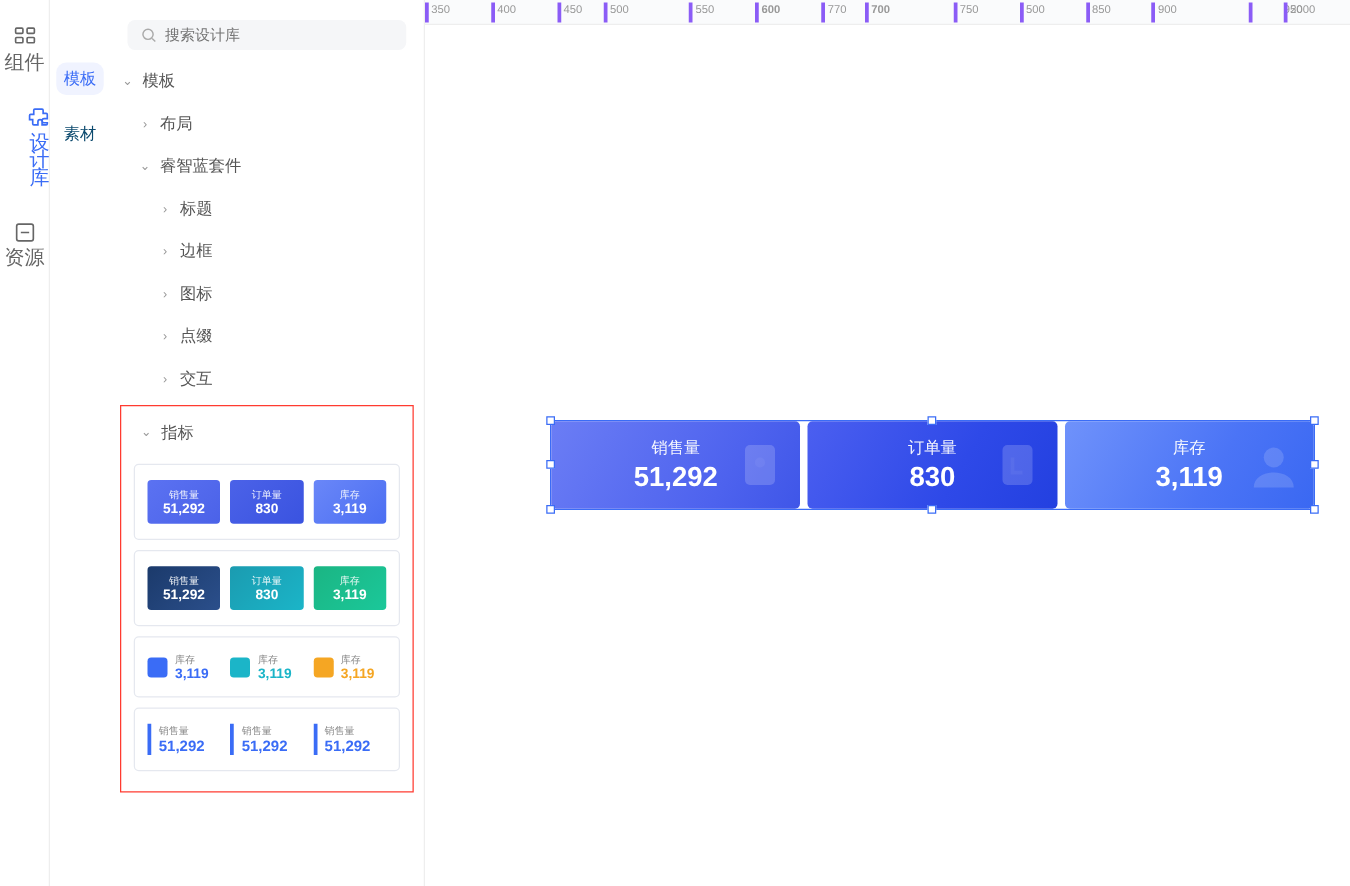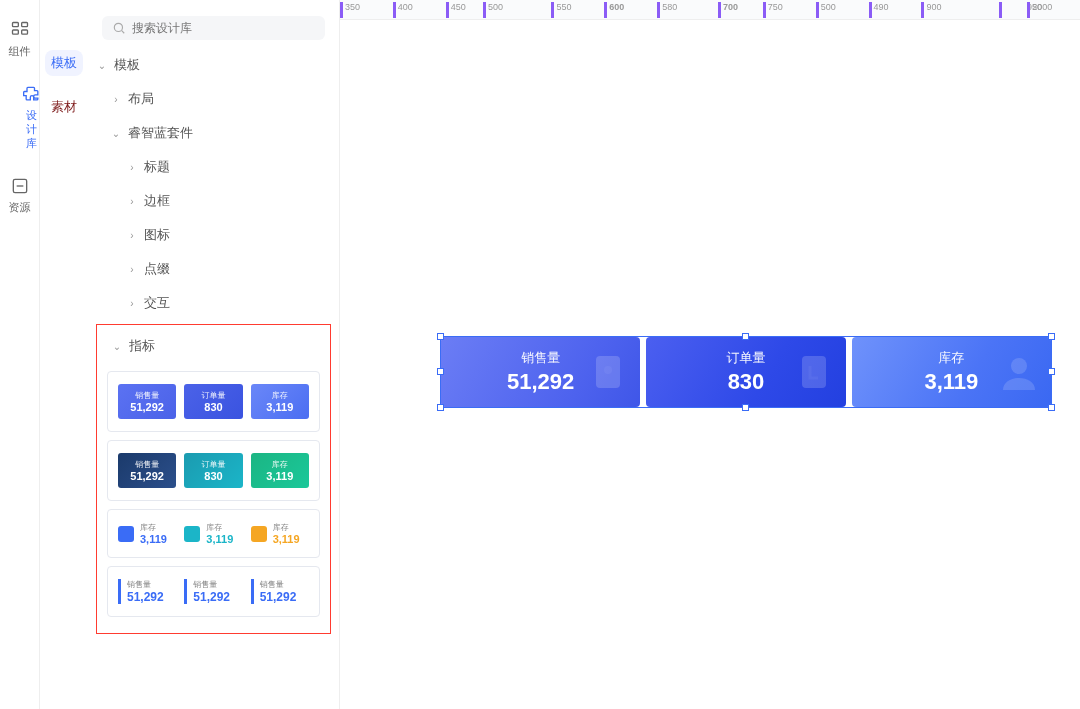--- a/index.html
+++ b/index.html
@@ -30,36 +30,36 @@
 .rail-item {
   display: flex;
   flex-direction: column;
   align-items: center;
   gap: 4px;
   cursor: pointer;
   color: #666;
 }
 .rail-item.active { color: #3a6cf6; margin-left: 24px; }
 .rail-item .icon { width: 20px; height: 20px; }
-.rail-item .lbl { font-size: 11px; line-height: 14px; text-align: center; writing-mode: horizontal-tb; }
+.rail-item .lbl { font-size: 16px; line-height: 14px; text-align: center; writing-mode: horizontal-tb; }
 .rail-item .lbl span { display: block; }
 
 
 .tabs-col {
   width: 48px;
   display: flex;
   flex-direction: column;
   align-items: center;
   padding-top: 50px;
   gap: 18px;
   flex-shrink: 0;
 }
 .tabs-col .tab {
   font-size: 13px;
-  color: #7f1d1d;
+  color: #0c4a6e;
   cursor: pointer;
   padding: 4px 6px;
   border-radius: 8px;
 }
 .tabs-col .tab.active {
   color: #3a6cf6;
   background: #f0f3ff;
 }
 
 
@@ -391,25 +391,25 @@
   </div>
 
   <div class="canvas-wrap">
     <div class="ruler-h" id="ruler">
         <div class="tick" style="left: 0px;">350</div>
         <div class="tick" style="left: 52.8571px;">400</div>
         <div class="tick" style="left: 105.714px;">450</div>
         <div class="tick" style="left: 143px;">500</div>
         <div class="tick" style="left: 211.429px;">550</div>
         <div class="tick" style="left: 264.286px; font-weight: bold;">600</div>
-        <div class="tick" style="left: 317.143px;">580</div>
-        <div class="tick" style="left: 378px; font-weight: bold;">700</div>
+        <div class="tick" style="left: 317.143px;">770</div>
+        <div class="tick" style="left: 352px; font-weight: bold;">700</div>
         <div class="tick" style="left: 422.857px;">750</div>
         <div class="tick" style="left: 475.714px;">500</div>
-        <div class="tick" style="left: 528.571px;">490</div>
+        <div class="tick" style="left: 528.571px;">850</div>
         <div class="tick" style="left: 581.429px;">900</div>
         <div class="tick" style="left: 659px; padding-left: 25px;">950</div>
         <div class="tick" style="left: 687.143px;">2000</div>
       </div>
     <div class="canvas">
       <div class="sel" style="left:100px;top:316px;width:612px;height:72px;">
         <div class="kpi-row">
           <div class="kpi c1">
             <svg class="bgico" viewBox="0 0 24 24" fill="currentColor">
                 <rect x="6" y="4" width="12" height="16" rx="2" opacity=".7"></rect>

